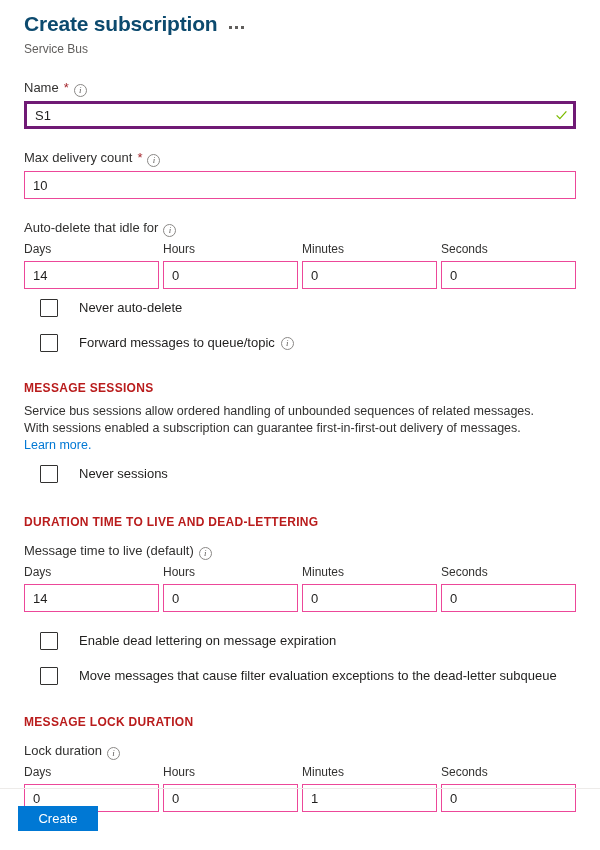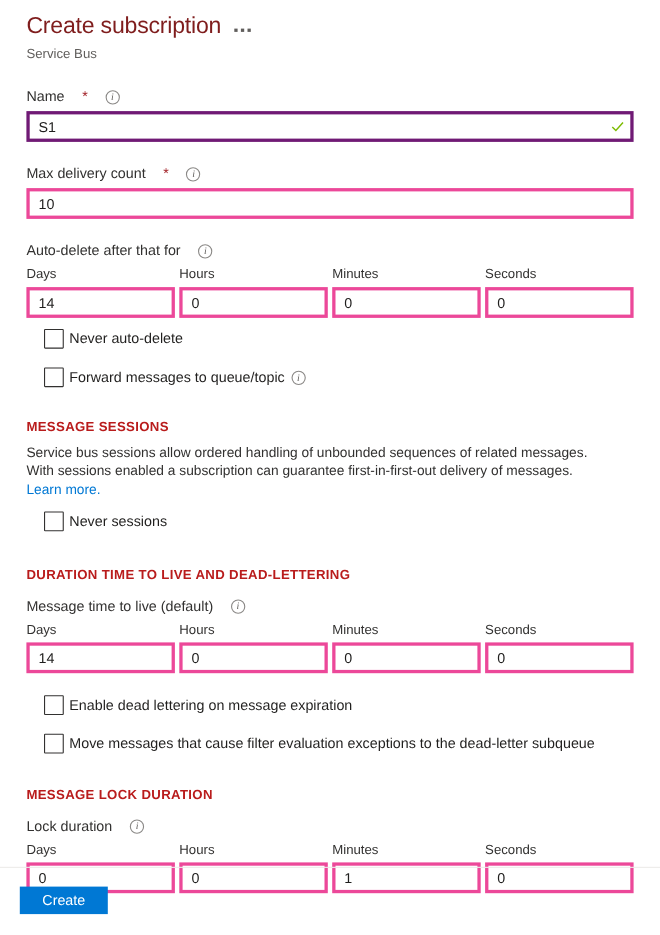--- a/index.html
+++ b/index.html
@@ -10,70 +10,70 @@
     font-family: "Liberation Sans", sans-serif;
     color: #201f1e;
     -webkit-font-smoothing: antialiased;
   }
   .page { position: relative; width: 600px; height: 850px; overflow: hidden; background:#fff; }
 
   
   .header { padding: 10px 24px 0 24px; }
   .title-row { display: flex; align-items: center; gap: 10px; }
   .title {
-    font-size: 21px; font-weight: normal; letter-spacing: -0.2px;
-    color: #7f1d1d; line-height: 28px; margin: 0;
+    font-size: 21px; font-weight: bold; letter-spacing: -0.2px;
+    color: #0c4a6e; line-height: 28px; margin: 0;
   }
   .ellipsis-btn {
     display: inline-flex; align-items: flex-end; gap: 3px;
     height: 22px; padding: 0 2px 6px 2px; cursor: pointer;
   }
   .ellipsis-btn i { display: block; width: 3px; height: 3px; background: #605e5c; }
   .subtitle { font-size: 12px; color: #605e5c; margin-top: 3px; line-height: 16px; }
 
   
   .form { padding: 0 24px; margin-top: 22px; }
 
   .field-label {
     font-size: 13px; color: #323130; line-height: 18px;
-    display: flex; align-items: center; gap: 16px; margin-bottom: 4px;
+    display: flex; align-items: flex-end; gap: 5px; margin-bottom: 4px;
   }
   .req { color: #a4262c; font-size: 13px; line-height: 18px; }
 
   .info-icon {
     display: inline-flex; align-items: center; justify-content: center;
     width: 13px; height: 13px; border: 1px solid #8a8886; border-radius: 50%;
     font-size: 9px; font-style: italic; color: #605e5c; line-height: 1;
     font-family: "Liberation Serif", serif; flex: none; cursor: pointer;
     position: relative; top: 0px;
   }
 
   .text-input {
-    width: 100%; height: 28px; border: 3px solid #ec4899; background: #fff;
+    width: 100%; height: 28px; border: 1px solid #ec4899; background: #fff;
     font-size: 13px; color: #201f1e; padding: 0 8px; outline: none;
     font-family: "Liberation Sans", sans-serif; line-height: 26px;
   }
   .text-input.valid {
     border: 3px solid #701a75;
     padding-right: 28px;
   }
   .input-wrap { position: relative; }
   .check-icon {
     position: absolute; right: 8px; top: 50%; transform: translateY(-50%);
     width: 13px; height: 13px; color: #7cbb00; pointer-events: none;
   }
 
   .gap-lg { height: 20px; }
 
   
   .dur-grid { display: grid; grid-template-columns: repeat(4, 1fr); column-gap: 4px; }
   .dur-col-label { font-size: 12px; color: #323130; line-height: 17px; margin-bottom: 3px; }
 
   
-  .cb-row { display: flex; align-items: center; gap: 5px; cursor: pointer; padding-left: 16px; }
+  .cb-row { display: flex; align-items: center; gap: 21px; cursor: pointer; padding-left: 16px; }
   .cb-box {
     width: 18px; height: 18px; border: 1px solid #323130; background: #fff;
     flex: none; border-radius: 1px;
   }
   .cb-label { font-size: 13px; color: #201f1e; line-height: 18px; display:flex; align-items:center; gap:6px; }
 
   
   .section-head {
     font-size: 12px; font-weight: bold; color: #b91c1c;
     letter-spacing: 0.3px; line-height: 16px;
@@ -134,21 +134,21 @@
       <span>Max delivery count</span>
       <span class="req">*</span>
       <span class="info-icon">i</span>
     </div>
     <input class="text-input" type="text" value="10" style="">
 
     <div class="gap-lg"></div>
 
     
     <div class="field-label">
-      <span>Auto-delete after that for</span>
+      <span>Auto-delete that idle for</span>
       <span class="info-icon">i</span>
     </div>
     <div class="dur-grid">
       <div>
         <div class="dur-col-label">Days</div>
         <input class="text-input" type="text" value="14" style="">
       </div>
       <div>
         <div class="dur-col-label">Hours</div>
         <input class="text-input" type="text" value="0" style="">

